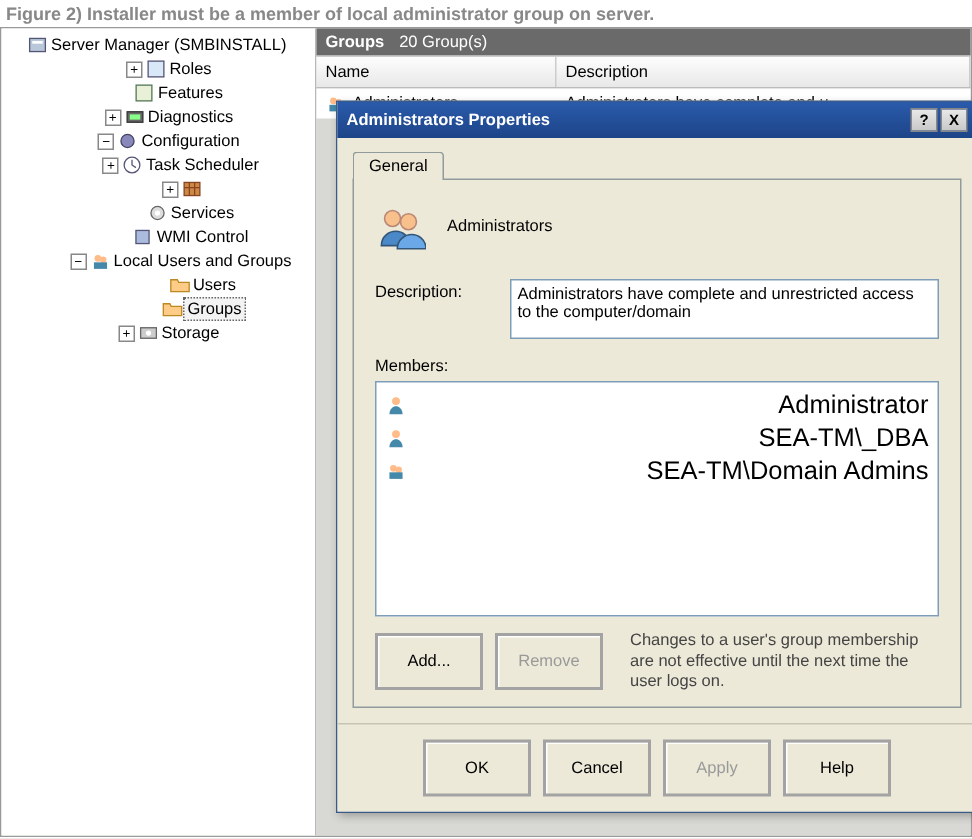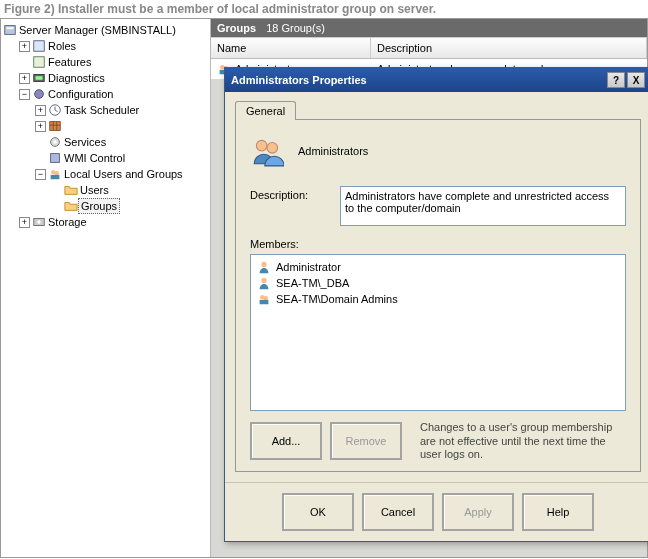--- a/index.html
+++ b/index.html
@@ -32,20 +32,21 @@
     border-right: 1px solid #b8b8b8;
     padding: 3px 2px;
     overflow: hidden;
   }
   .tree-node {
     display: flex;
     align-items: center;
     height: 16px;
     white-space: nowrap;
     cursor: default;
+    justify-content: center;
   }
   .indent { display: inline-block; width: 16px; height: 16px; flex-shrink: 0; }
   .expander {
     width: 11px; height: 11px;
     border: 1px solid #888;
     display: inline-flex;
     align-items: center;
     justify-content: center;
     font-size: 9px;
     line-height: 1;
@@ -176,21 +177,22 @@
     border: 1px solid #7f9db9;
     background: #fff;
     padding: 4px;
     overflow: auto;
   }
   .member-item {
     display: flex;
     align-items: center;
     gap: 5px;
     padding: 1px 2px;
-    font-size: 11px;
+    font-size: 17px;
+    justify-content: space-between;
   }
   .btn-row {
     display: flex;
     gap: 8px;
     margin-top: 10px;
     align-items: center;
   }
   .dlg-btn {
     min-width: 72px;
     height: 38px;
@@ -340,21 +342,21 @@
           <rect x="2" y="4" width="12" height="8" fill="#ccc" stroke="#666"></rect>
           <circle cx="8" cy="8" r="2" fill="#fff"></circle>
         </svg>
       <span class="tree-label">Storage</span>
     </div>
   </div>
 
   <div class="right-pane">
     <div class="groups-header">
       <span class="title">Groups</span>
-      <span>18 Group(s)</span>
+      <span>20 Group(s)</span>
     </div>
     <div class="list-header">
       <div class="col col-name">Name</div>
       <div class="col col-desc">Description</div>
     </div>
     <div class="list-row">
       <div class="col col-name">
         <svg class="ico" viewBox="0 0 16 16">
             <circle cx="6" cy="6" r="2.5" fill="#fb8"></circle>
             <circle cx="10" cy="7" r="2.5" fill="#fb8"></circle>

